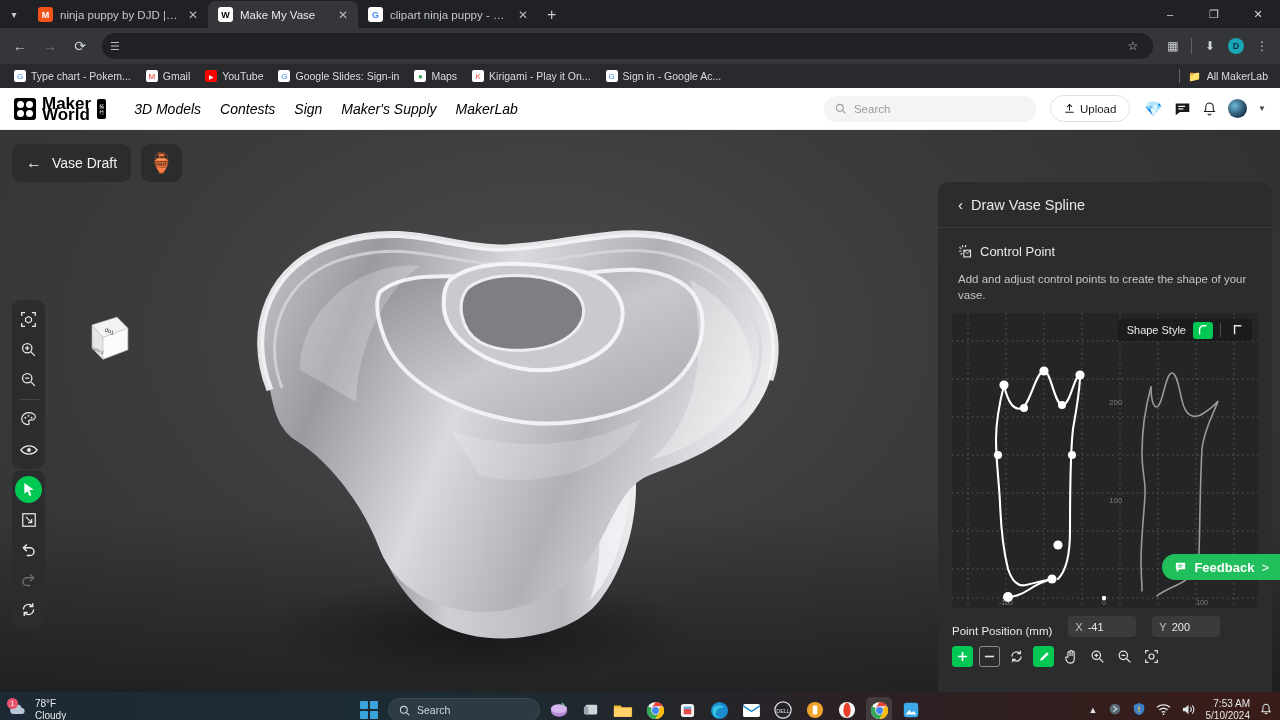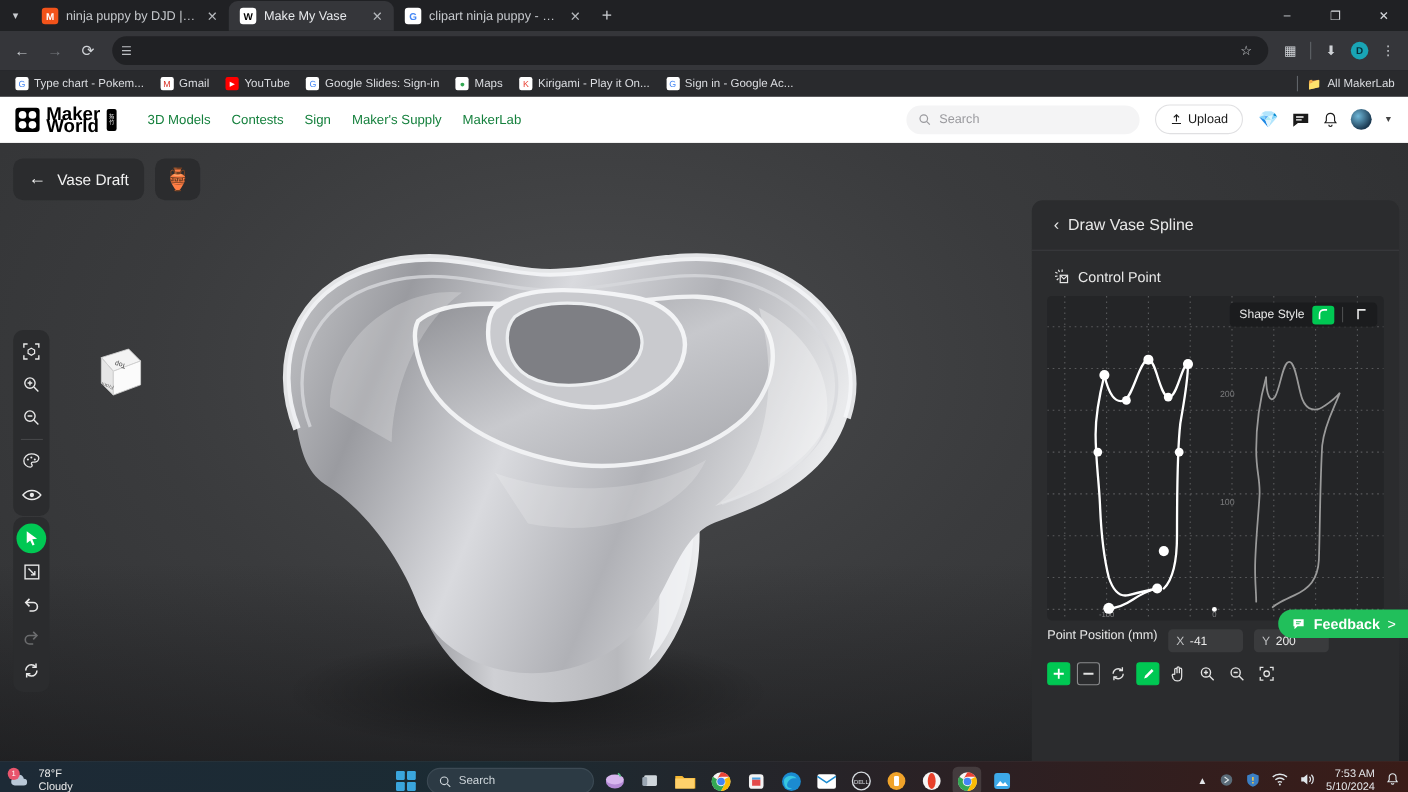--- a/index.html
+++ b/index.html
@@ -92,21 +92,21 @@
   .mw-logo-mark::before, .mw-logo-mark::after {
     content:''; position:absolute; background:#fff; border-radius: 50%;
   }
   .mw-logo-mark::before { width:7px; height:7px; left:3px; top:3px; box-shadow: 9px 0 0 #fff;}
   .mw-logo-mark::after { width:7px; height:7px; left:3px; top:12px; box-shadow: 9px 0 0 #fff;}
   .mw-logo-txt { font-size: 17px; font-weight: bold; line-height: 11px; color: #000; }
   .mw-logo-cn { width: 9px; height: 20px; background: #000; border-radius:2px; display:flex;
                 flex-direction:column; align-items:center; justify-content:center;
                 color:#fff; font-size:5px; line-height:6px;}
   .mw-nav { display: flex; align-items: center; gap: 19px; margin-left: 28px; }
-  .mw-nav a { font-size: 12px; color: #15803d; text-decoration: none; }
+  .mw-nav a { font-size: 14px; color: #000000; text-decoration: none; font-style: italic; }
   .mw-search {
     margin-left: auto; width: 212px; height: 26px; background: #f4f4f5; border-radius: 13px;
     display: flex; align-items: center; gap: 8px; padding: 0 11px;
     font-size: 11.5px; color: #9a9a9e;
   }
   .mw-upload {
     margin-left: 14px; height: 27px; border: 1px solid #e0e0e2; border-radius: 14px;
     display: flex; align-items: center; gap: 5px; padding: 0 13px; font-size: 11.5px; color:#1a1a1a;
   }
   .mw-icons { display: flex; align-items: center; gap: 11px; margin-left: 14px; }
@@ -180,21 +180,21 @@
     border-radius: 4px; display: flex; align-items: center; gap: 7px; padding: 0 4px 0 9px;
     font-size: 11px; color: #e8e8e8;
   }
   .ss-btn {
     width: 20px; height: 17px; border-radius: 3px; display:flex; align-items:center;justify-content:center;
   }
   .ss-btn.on { background: #00c853; }
   .ss-div { width: 1px; height: 14px; background: #4b4c4e; }
 
   .pos-row {
-    display: flex; align-items: flex-start; gap: 10px; padding: 8px 14px 0 14px; font-size: 11.5px;
+    display: flex; align-items: flex-end; gap: 16px; padding: 8px 14px 0 14px; font-size: 11.5px;
   }
   .pos-field {
     background: #3a3b3d; border-radius: 4px; height: 21px; width: 68px;
     display: flex; align-items: center; padding: 0 7px; gap: 5px; font-size: 11px; color: #eaeaea;
   }
   .pos-field .ax { color: #bfc0c2; }
 
   .rp-toolbar {
     display: flex; align-items: center; gap: 6px; padding: 9px 14px 0 14px;
   }
@@ -564,20 +564,21 @@
 
         <div class="rp-sub">
           <div class="rp-sub-title">
             <svg width="15" height="15" viewBox="0 0 18 18">
               <path d="M5 1.5l1.2 2.4M1.6 4.2l2.5 1.1M1.4 8.6l2.7-.3M3.2 12.6l2-1.6M9.2 1.2L9 4" stroke="#e9e9e9" stroke-width="1.3" fill="none"></path>
               <rect x="7" y="7.5" width="8" height="8" fill="none" stroke="#e9e9e9" stroke-width="1.3"></rect>
               <path d="M7 7.5l4 4 4-4" fill="none" stroke="#e9e9e9" stroke-width="1.1"></path>
             </svg>
             <span>Control Point</span>
           </div>
+          <div class="rp-desc">Add and adjust control points to create the shape of your vase.</div>
         </div>
 
         <div class="spline-wrap">
           <svg class="grid-svg" viewBox="0 0 306 295" preserveAspectRatio="none">
 
             <g stroke="#5a5b5d" stroke-width="1" stroke-dasharray="1.5 3.5">
               <line x1="0" y1="28" x2="306" y2="28"></line>
               <line x1="0" y1="66" x2="306" y2="66"></line>
               <line x1="0" y1="104" x2="306" y2="104"></line>
               <line x1="0" y1="142" x2="306" y2="142"></line>

